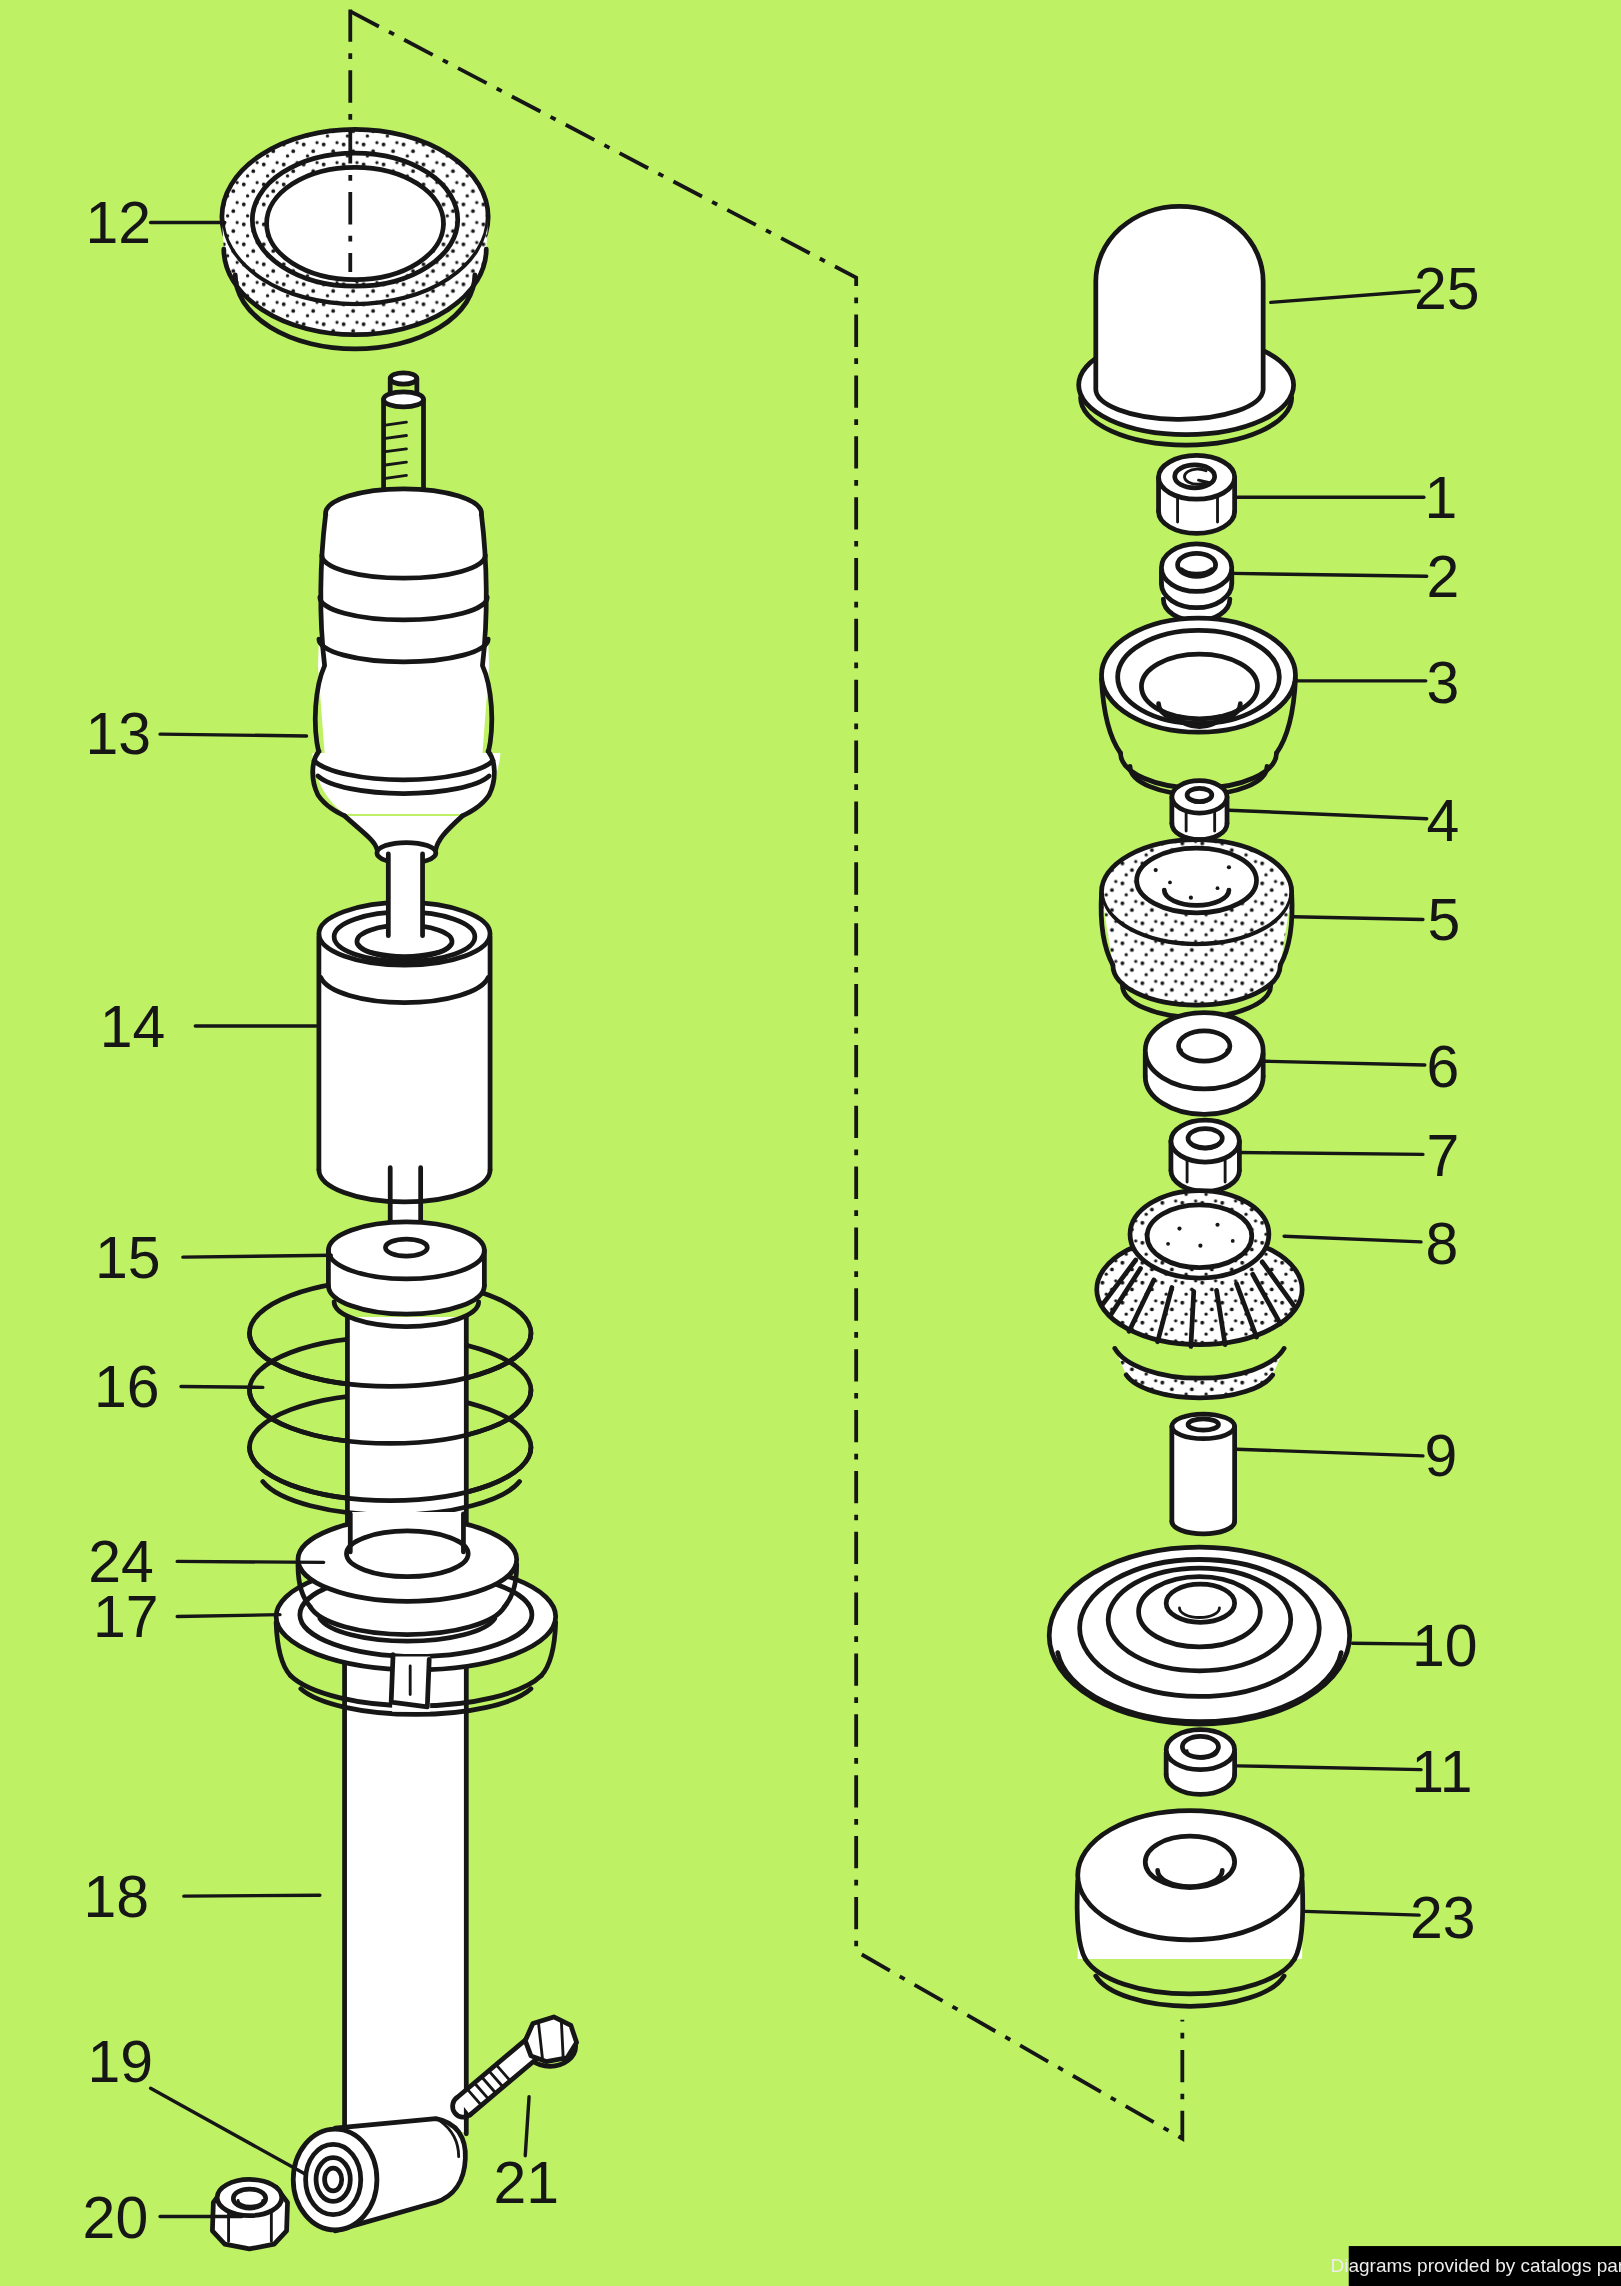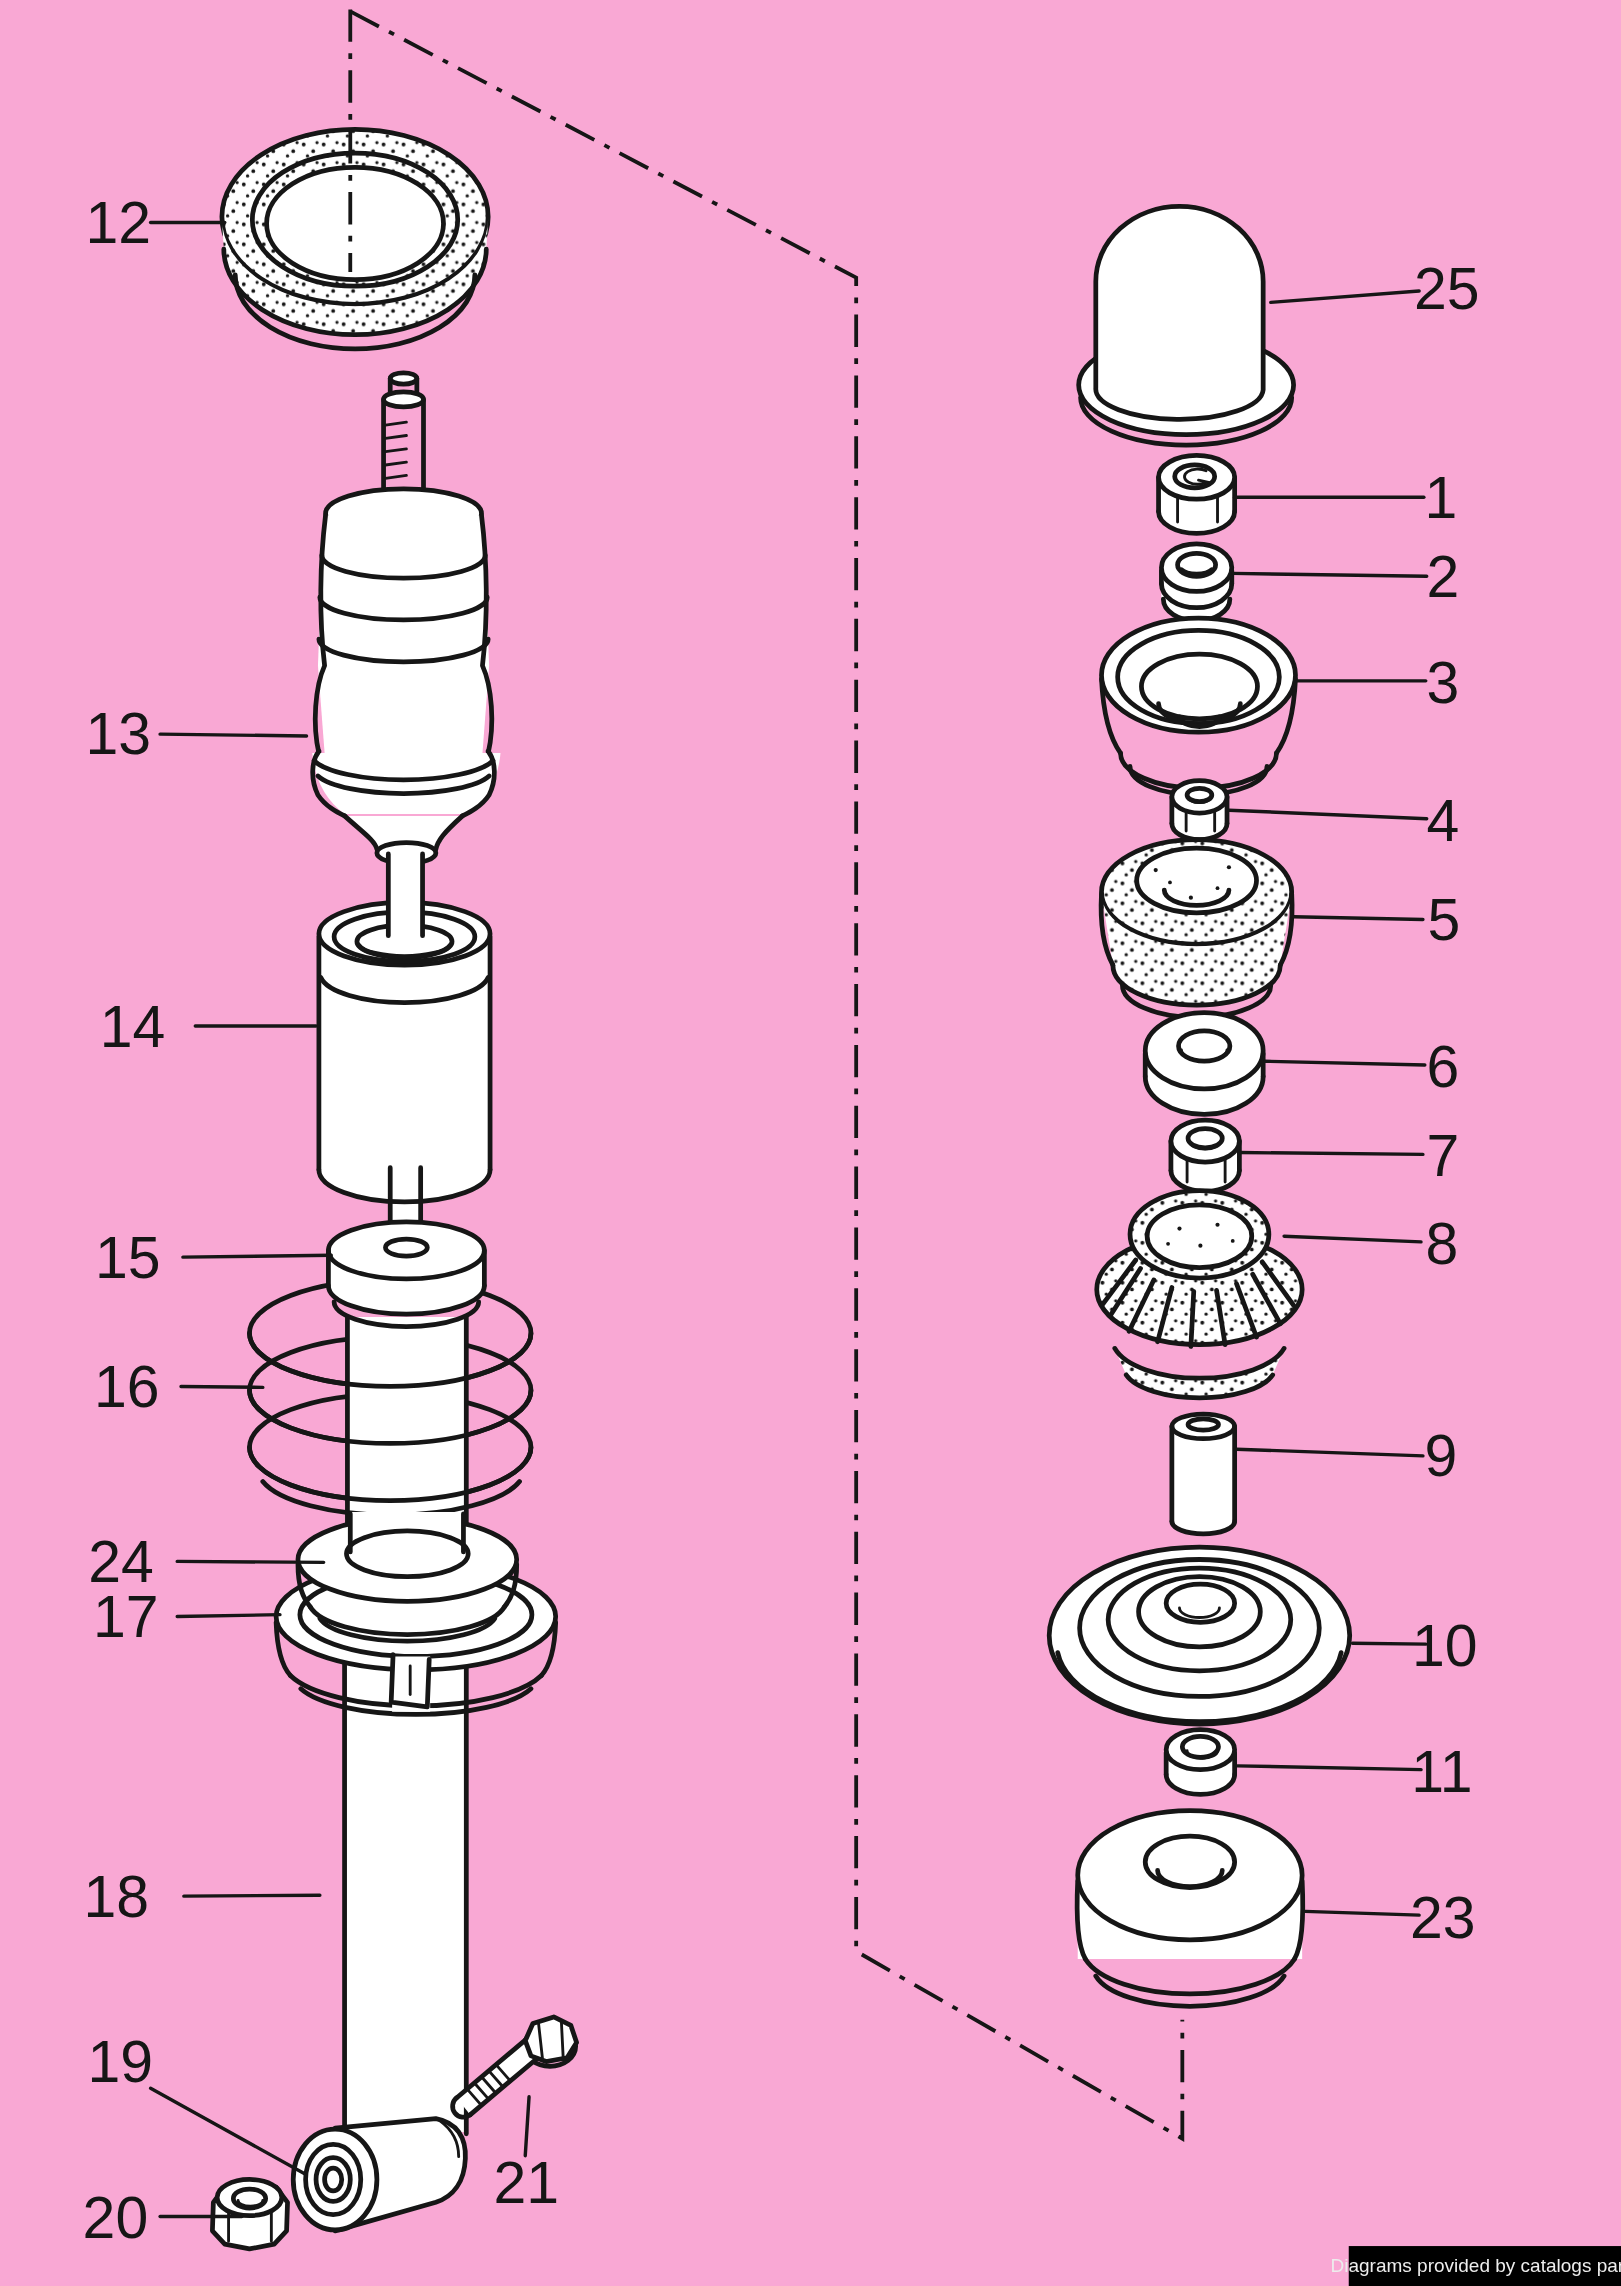--- a/index.html
+++ b/index.html
@@ -1,16 +1,16 @@
 <!DOCTYPE html>
 <html style="font-size:15px"><head>
 <meta charset="utf-8">
 <style>
   html,body{margin:0;padding:0;background:#fff;}
-  #page{position:relative;width:1622px;height:2286px;background:#f9a8d4;overflow:hidden;}
+  #page{position:relative;width:1622px;height:2286px;background:#bef264;overflow:hidden;}
   svg{position:absolute;left:0;top:0;}
   .s  {fill:none;stroke:#161616;stroke-width:5;stroke-linecap:round;stroke-linejoin:round;}
   .sf {fill:#ffffff;stroke:#161616;stroke-width:5;stroke-linejoin:round;}
   .sd {fill:url(#dots);stroke:#161616;stroke-width:5;}
   .fw {fill:#ffffff;stroke:none;}
   .fd {fill:url(#dots);stroke:none;}
   .t  {fill:none;stroke:#161616;stroke-width:3;stroke-linecap:round;}
   .leader{fill:none;stroke:#161616;stroke-width:3.6;stroke-linecap:round;}
   .dash{fill:none;stroke:#161616;stroke-width:4;stroke-dasharray:34 12 6 12;}
   .lbl{font-family:"Liberation Sans",sans-serif;font-size:62px;fill:#161616;}

